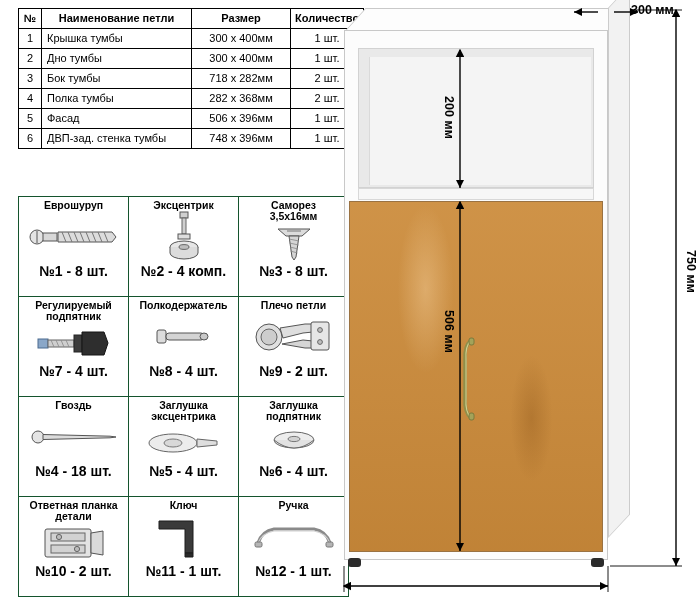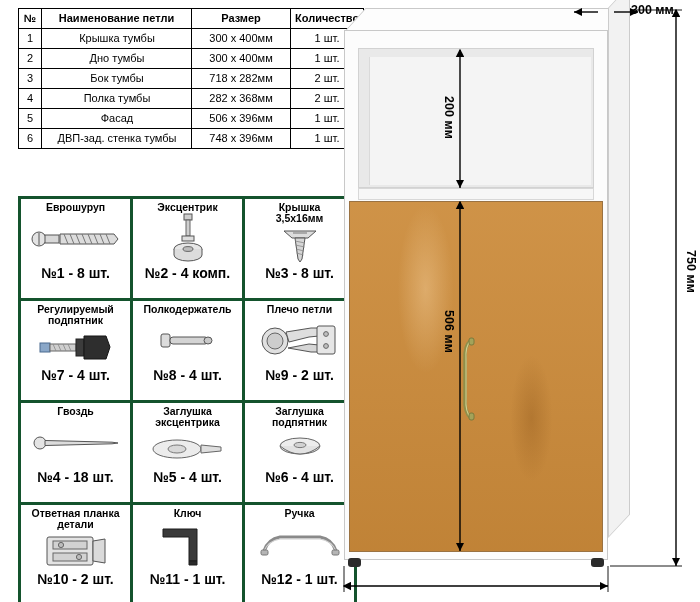--- a/index.html
+++ b/index.html
@@ -29,35 +29,35 @@
     padding: 2px 4px;
     height: 15px;
     line-height: 13px;
   }
   #parts-table th {
     font-weight: bold;
     text-align: center;
     font-size: 11px;
   }
   #parts-table td.col-num { width: 14px; text-align: center; }
-  #parts-table td.col-name { width: 140px; text-align: center; padding-left: 5px; }
+  #parts-table td.col-name { width: 140px; text-align: left; padding-left: 5px; }
   #parts-table td.col-size { width: 90px; text-align: center; }
   #parts-table td.col-qty  { width: 52px; text-align: center; }
 
   
   #hardware-grid {
     position: absolute;
     left: 18px;
     top: 196px;
     width: 316px;
     border-collapse: collapse;
     table-layout: fixed;
   }
   #hardware-grid td {
-    border: 3px solid #14532d;
+    border: 1px solid #14532d;
     width: 105px;
     height: 94px;
     vertical-align: top;
     text-align: center;
     padding: 3px 2px 2px 2px;
   }
   .hw-title {
     font-size: 10.5px;
     font-weight: bold;
     line-height: 11px;
@@ -310,21 +310,21 @@
           <rect x="24" y="8" width="4" height="16" fill="#cfcfcf" stroke="#666"></rect>
           <rect x="20" y="24" width="12" height="5" fill="#dedede" stroke="#555"></rect>
           <ellipse cx="26" cy="37" rx="14" ry="6" fill="#e6e6e6" stroke="#555"></ellipse>
           <path d="M12 37 L12 43 A14 6 0 0 0 40 43 L40 37" fill="#dcdcdc" stroke="#555"></path>
           <ellipse cx="26" cy="37" rx="5" ry="2.4" fill="#bdbdbd" stroke="#666"></ellipse>
         </svg>
       </div>
       <div class="hw-qty">№2 - 4 комп.</div>
     </td>
     <td class="hw-two-line">
-      <div class="hw-title">Крышка</div>
+      <div class="hw-title">Саморез</div>
       <div class="hw-title">3,5x16мм</div>
       <div class="hw-art">
         <svg width="44" height="40" viewBox="0 0 44 40">
           <path d="M6 6 L38 6 L30 13 L14 13 Z" fill="#dcdcdc" stroke="#555"></path>
           <path d="M15 8 L29 8" stroke="#777"></path>
           <path d="M22 8 L22 8" stroke="#777"></path>
           <path d="M17 13 L27 13 L24 34 L22 37 L20 34 Z" fill="#d6d6d6" stroke="#555"></path>
           <g stroke="#888" stroke-width="0.8">
             <path d="M17 16 L27 18"></path>
                 <path d="M17.5 20 L26.5 22"></path>

